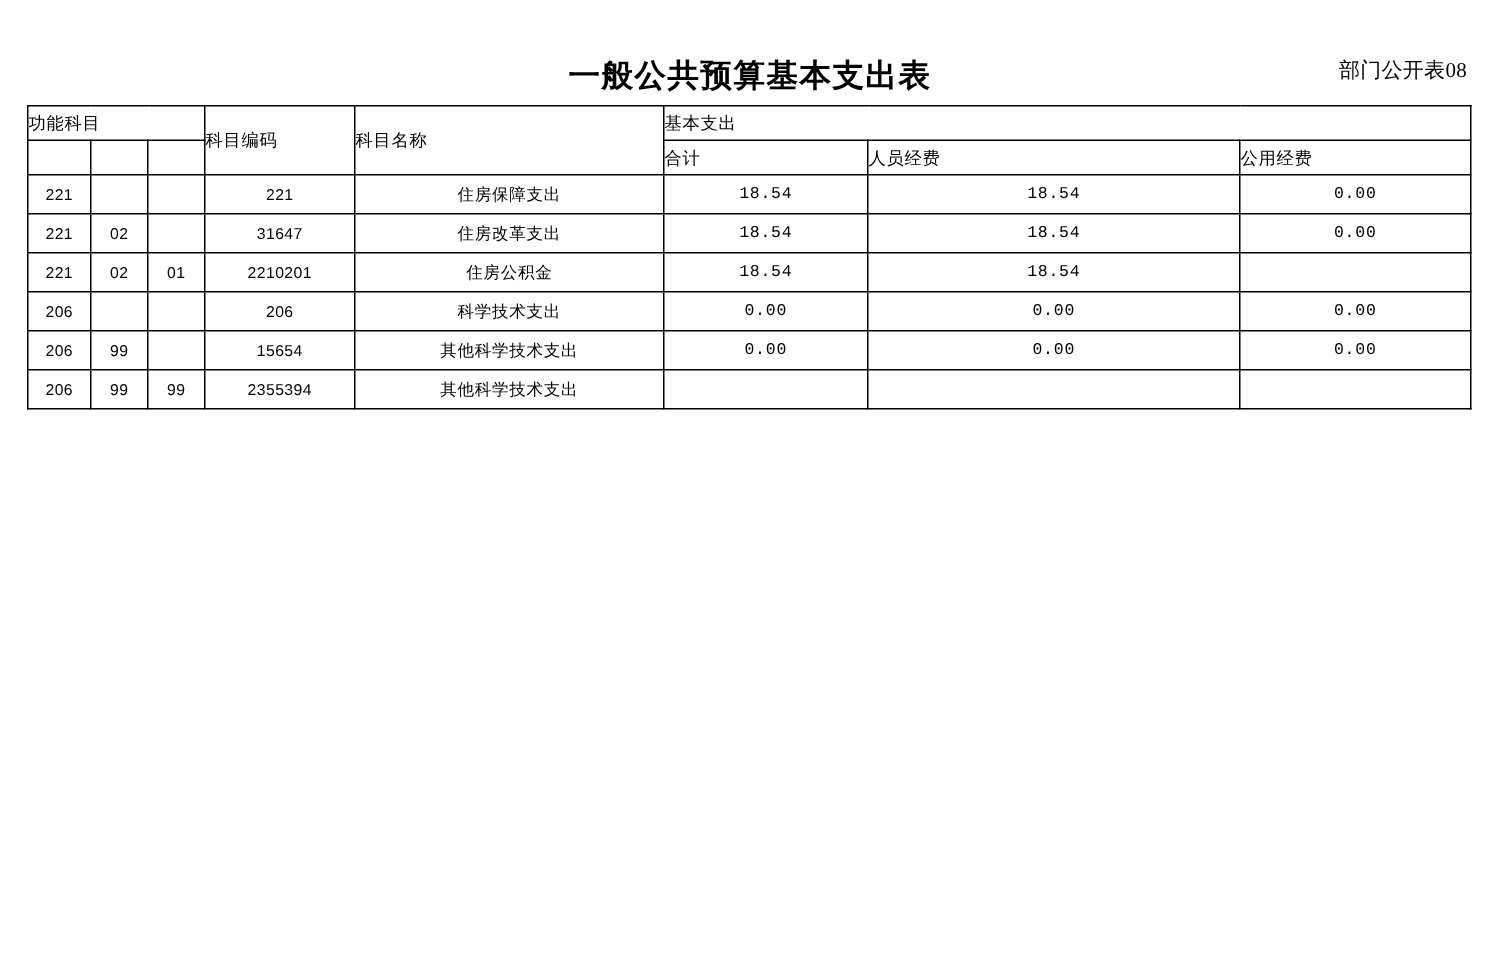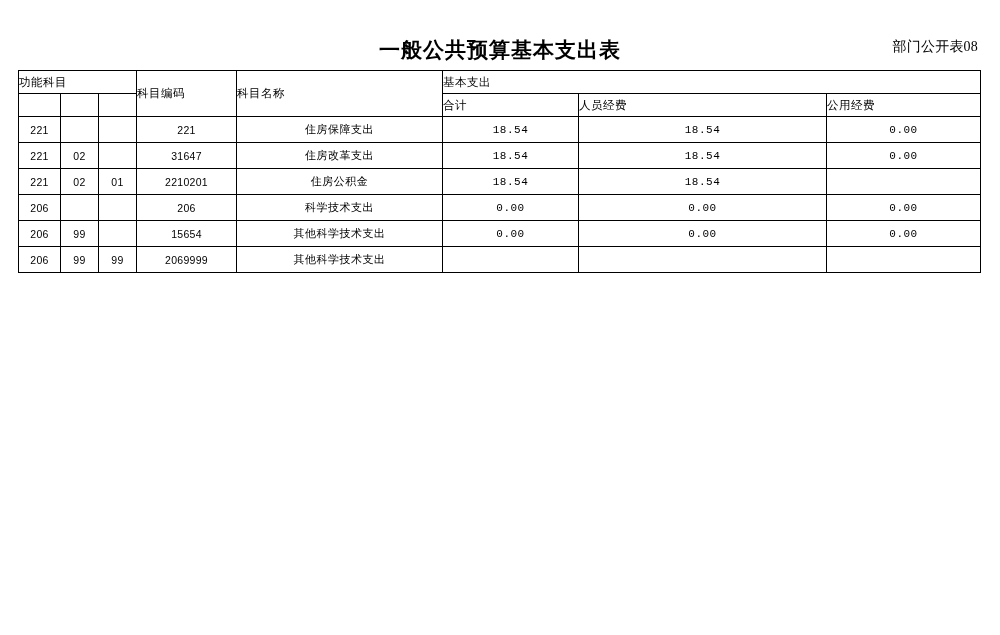--- a/index.html
+++ b/index.html
@@ -203,21 +203,21 @@
         <td class="cell-code">15654</td>
         <td class="cell-name">其他科学技术支出</td>
         <td class="cell-num">0.00</td>
         <td class="cell-num">0.00</td>
         <td class="cell-num">0.00</td>
       </tr>
       <tr>
         <td class="cell-code">206</td>
         <td class="cell-code">99</td>
         <td class="cell-code">99</td>
-        <td class="cell-code">2069999</td>
+        <td class="cell-code">2355394</td>
         <td class="cell-name">其他科学技术支出</td>
         <td class="cell-num"></td>
         <td class="cell-num"></td>
         <td class="cell-num"></td>
       </tr>
     </tbody>
   </table>
 
 
 </div>

